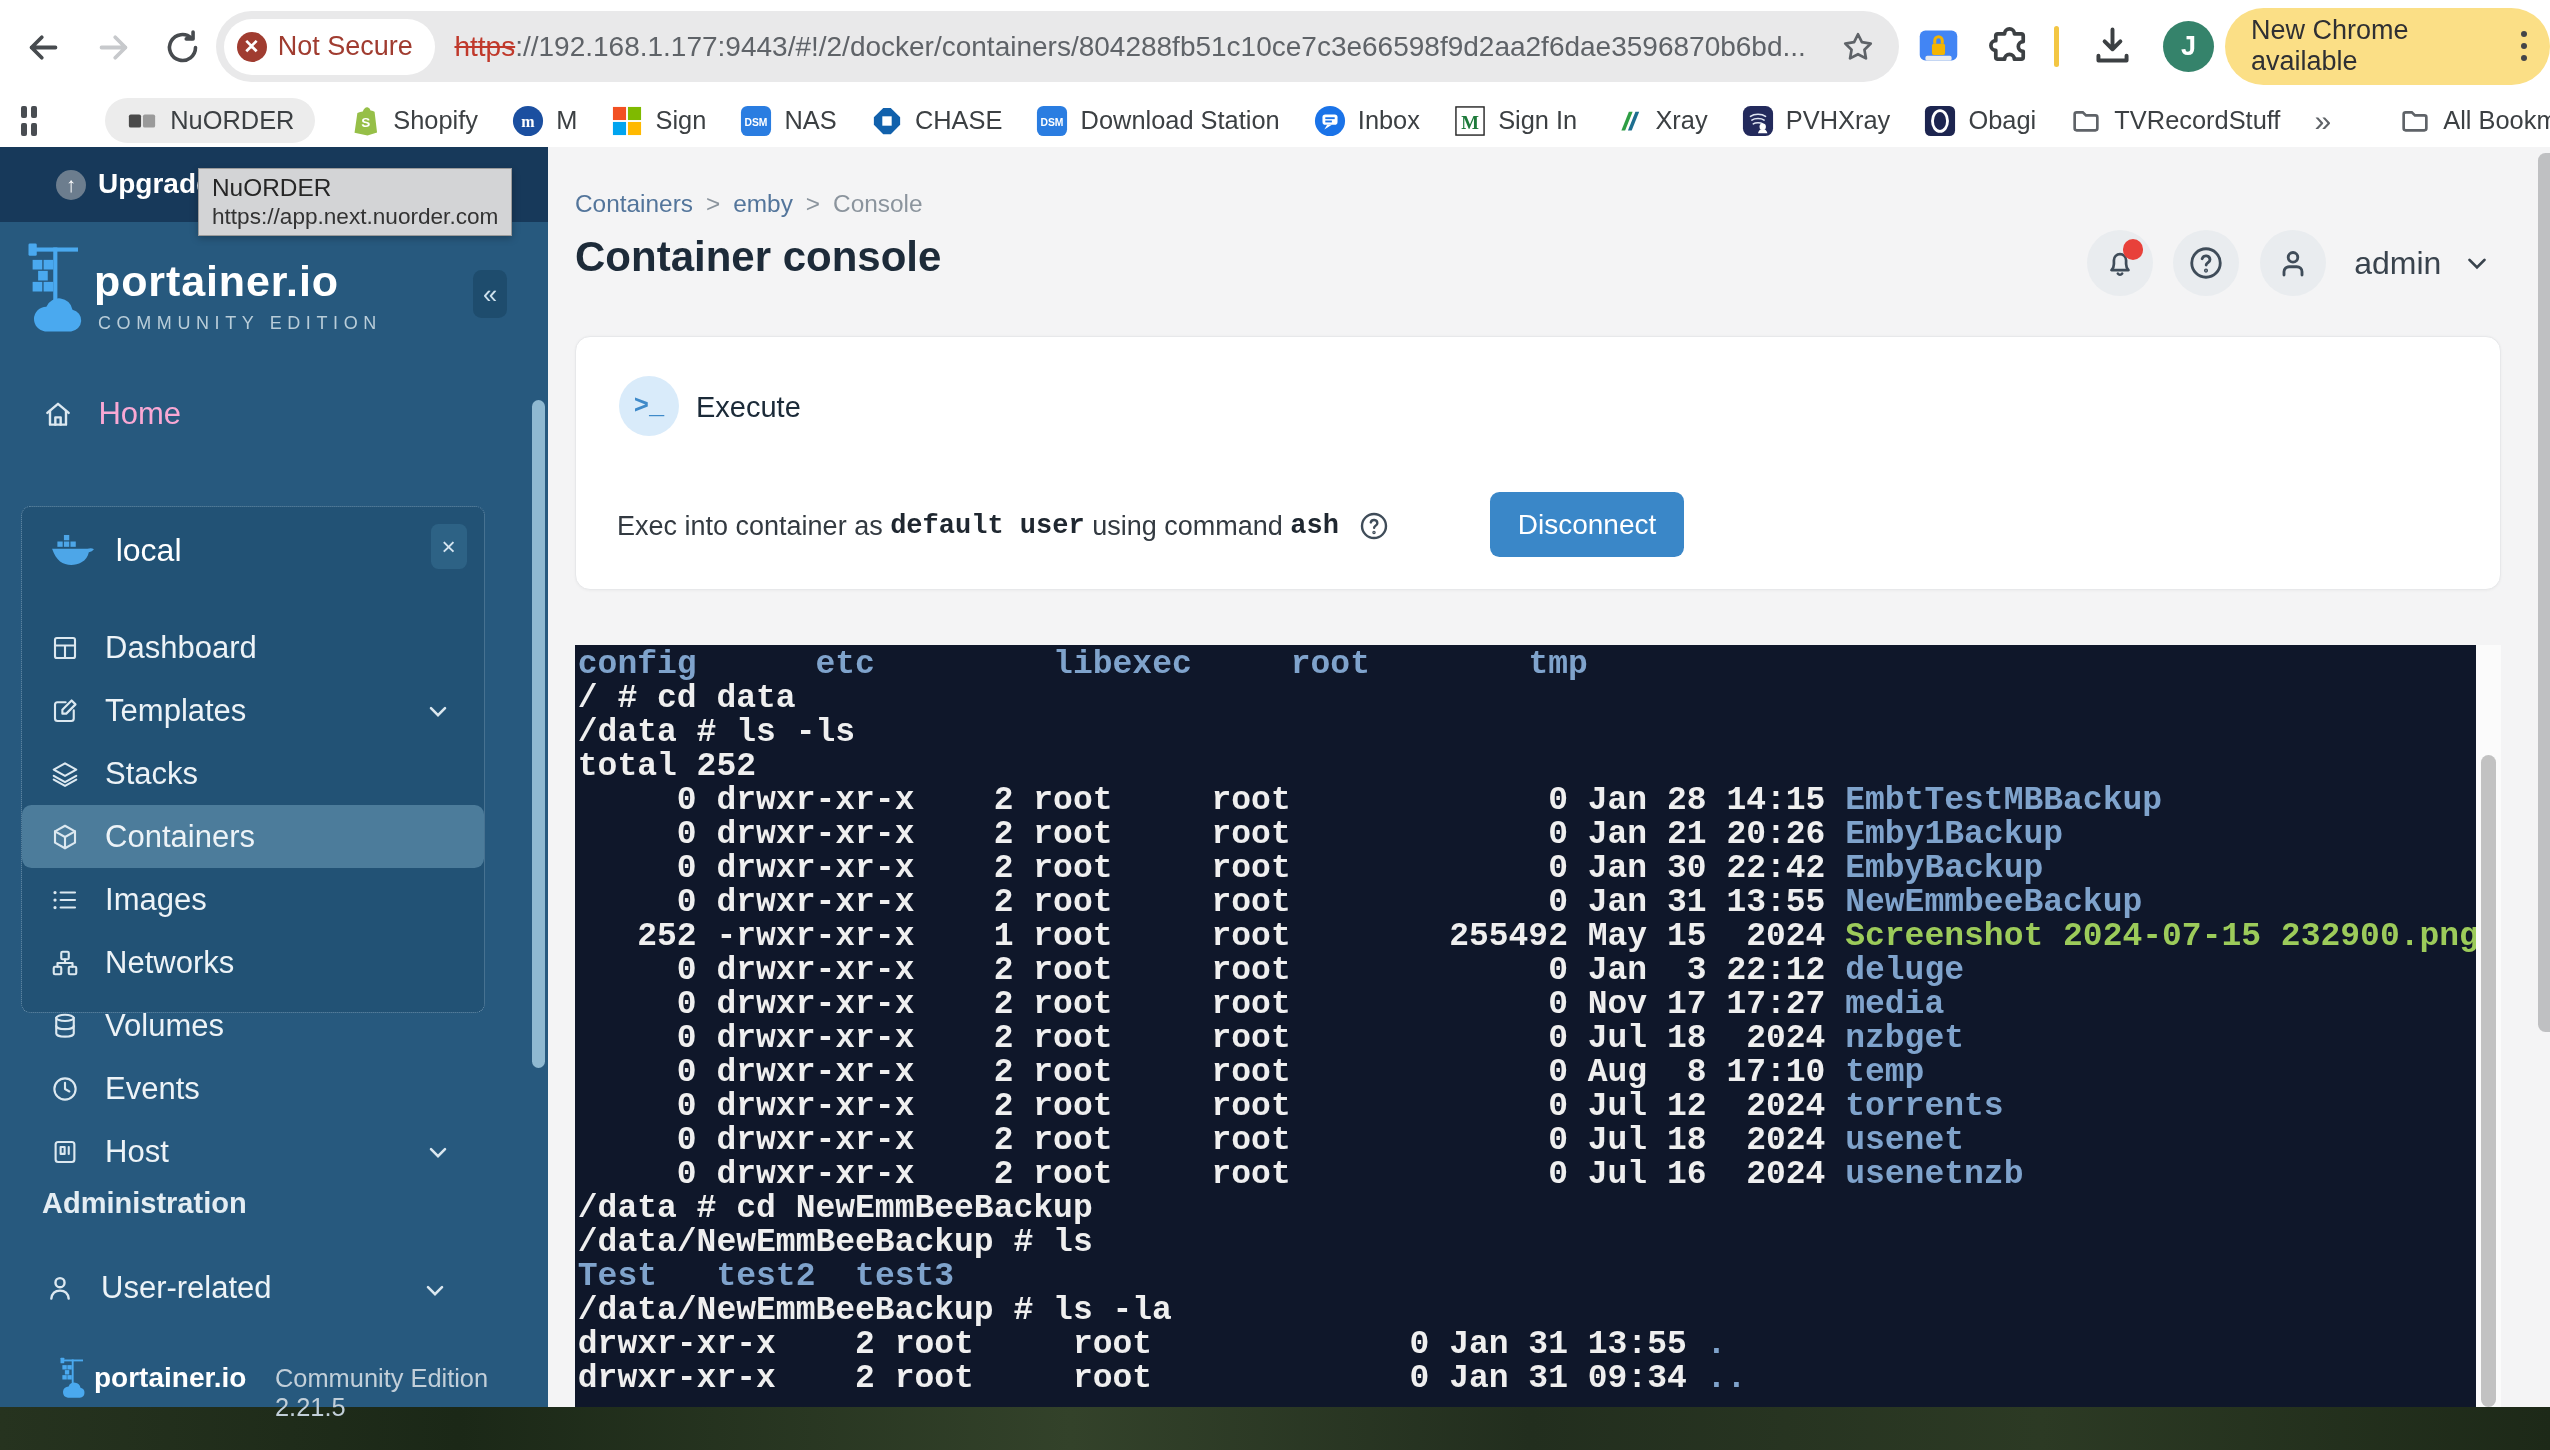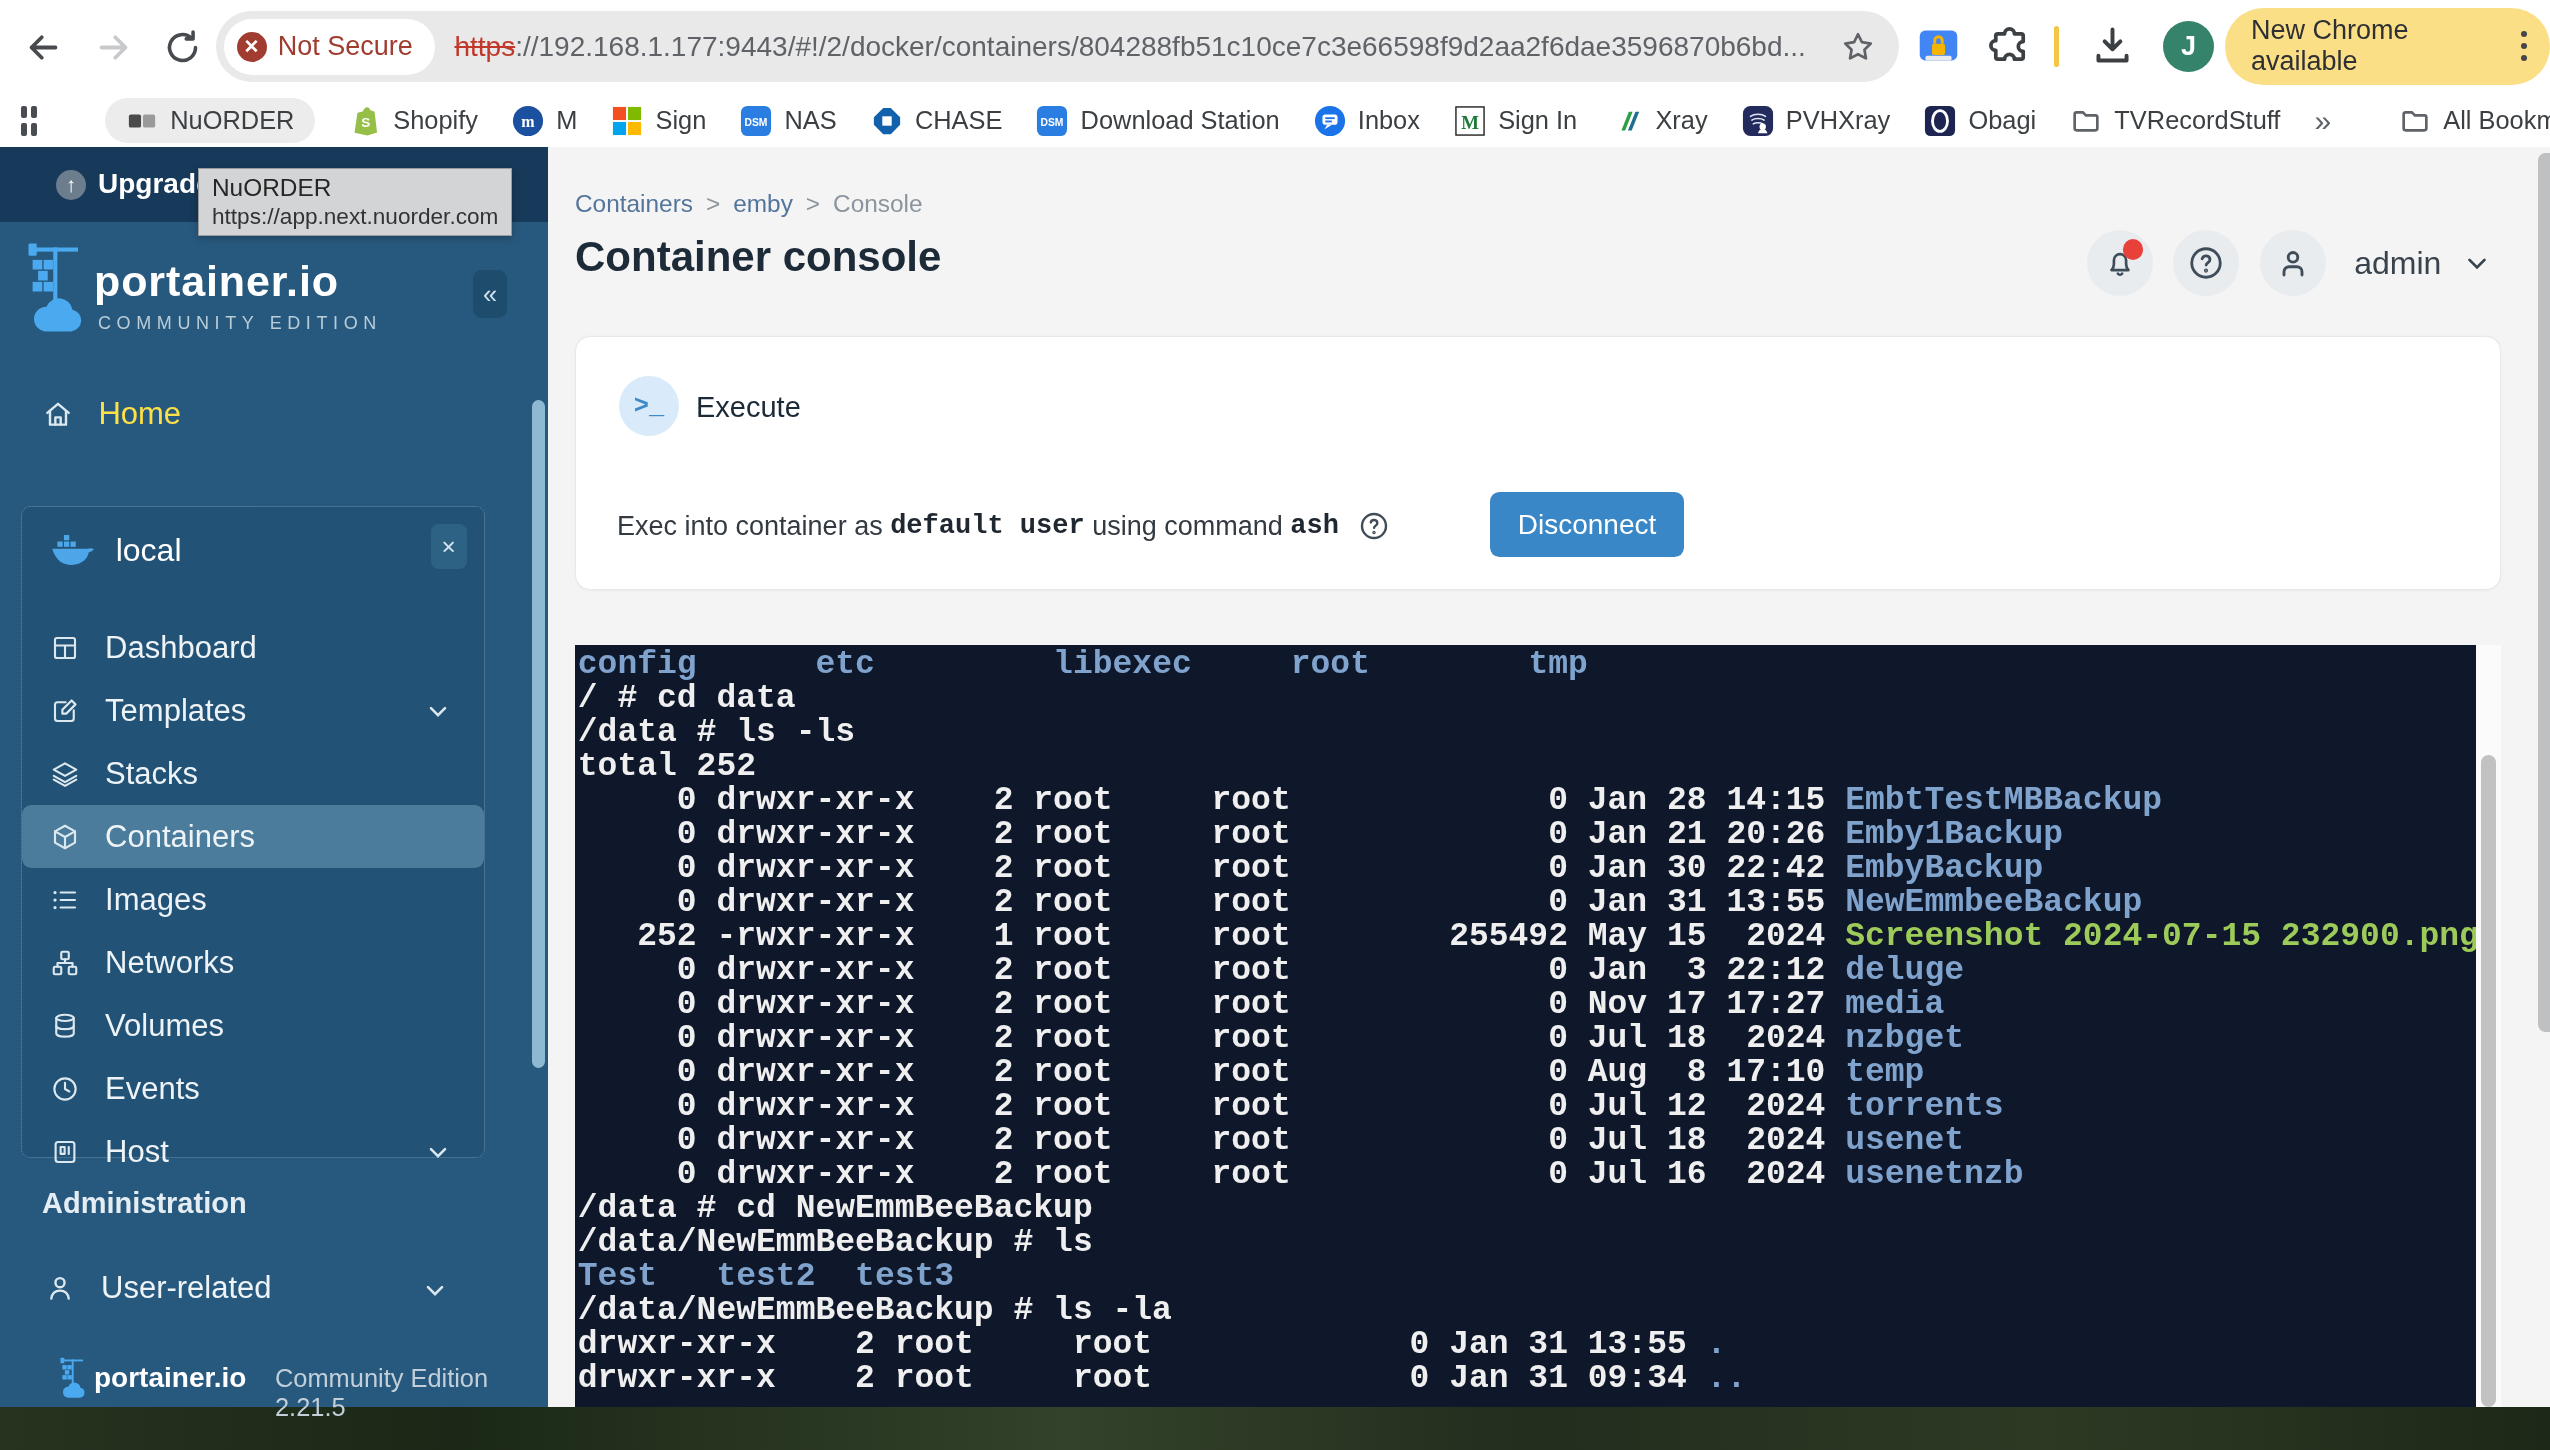--- a/index.html
+++ b/index.html
@@ -43,22 +43,22 @@
   .upgrade-circ { position:absolute; left:56px; top:22.6px; width:30px; height:30px; border-radius:50%; background:#6c7d8e; color:#fff; display:flex; align-items:center; justify-content:center; font-size:20.7px; }
   .upgrade-lbl { position:absolute; left:98px; top:20.7px; font-size:28px; font-weight:600; color:#fff; }
   .tooltip { position:absolute; left:198px; top:20.7px; width:314px; height:68px; background:#d3d4d6; border:0.9px solid #9b9b9b; box-shadow:0 2.8px 7.5px rgba(0,0,0,.25); padding:5.6px 13px; z-index:30; }
   .tooltip .l1 { font-size:24.4px; color:#262626; }
   .tooltip .l2 { font-size:22.6px; color:#333; margin-top:1.9px; }
   .brand-row { position:absolute; left:0; top:89px; width:100%; height:113px; }
   .brand-name { position:absolute; left:94px; top:20.7px; font-size:43px; font-weight:bold; color:#fff; letter-spacing:0.9px; }
   .brand-sub { position:absolute; left:98px; top:77px; font-size:18px; letter-spacing:5.6px; color:#b9cdd9; }
   .collapse-btn { position:absolute; left:473px; top:123px; width:34px; height:48px; background:#1e4c6d; border-radius:8.5px; color:#cfe2ee; font-size:25.4px; display:flex; align-items:center; justify-content:center; }
   .side-row { position:absolute; display:flex; align-items:center; }
-  .side-row .txt { font-size:31px; color:#fde047; }
-  .env-box { position:absolute; left:20.7px; top:359px; width:464px; height:652px; border:1.9px dotted rgba(170,200,220,.55); border-radius:9.4px; background:rgba(18,52,78,.18); }
+  .side-row .txt { font-size:31px; color:#f9a8d4; }
+  .env-box { position:absolute; left:20.7px; top:359px; width:464px; height:507px; border:1.9px dotted rgba(170,200,220,.55); border-radius:9.4px; background:rgba(18,52,78,.18); }
   .env-head { position:absolute; left:0; top:17px; width:100%; height:53px; }
   .env-name { position:absolute; left:94px; top:7.5px; font-size:32px; color:#fff; }
   .env-close { position:absolute; right:17px; top:0; width:36px; height:45px; background:#2d6285; border-radius:7.5px; color:#d7e6f1; font-size:24.4px; display:flex; align-items:center; justify-content:center; }
   .env-menu { position:absolute; left:0; top:109px; width:100%; }
   .env-item { position:relative; height:63px; display:flex; align-items:center; padding-left:28px; border-radius:9.4px; }
   .env-item.active { background:#4c7c9b; }
   .env-item .ico { width:30px; display:flex; }
   .env-item .txt { margin-left:25.4px; font-size:31px; color:#edf3f7; }
   .env-item .chev { position:absolute; right:32px; color:#dbe7ef; }
   .admin-heading { position:absolute; left:42px; top:1040px; font-size:29px; font-weight:600; color:#e4edf3; }

